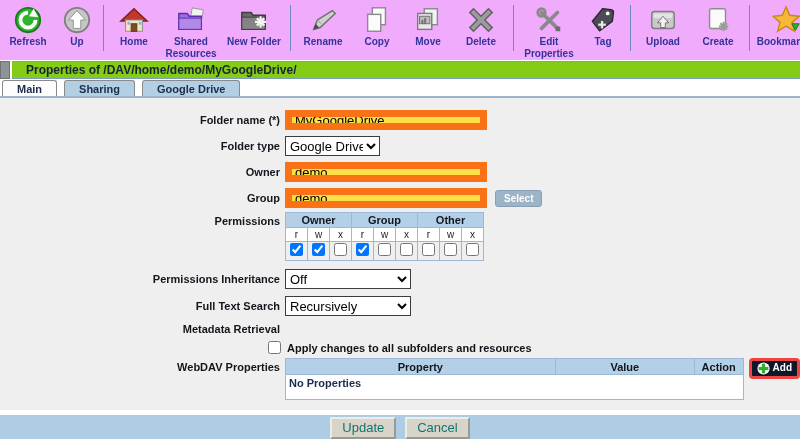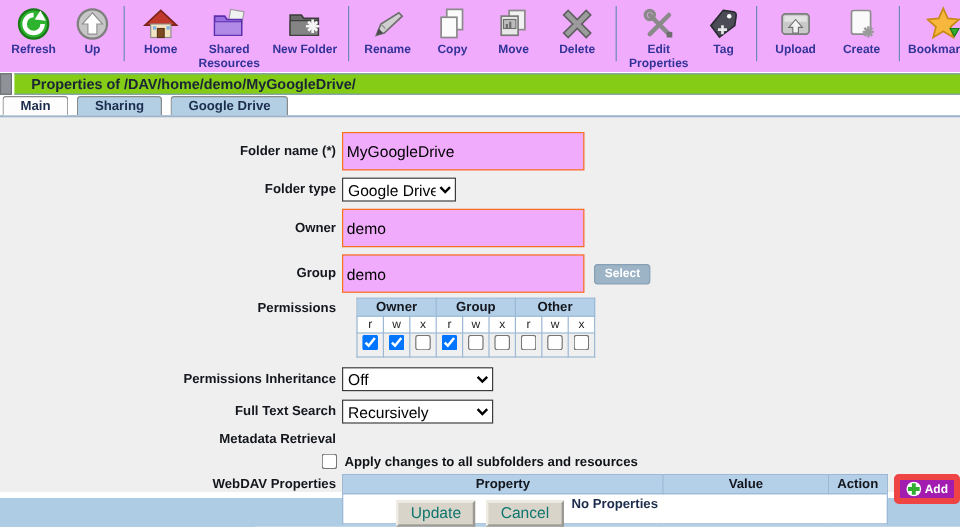--- a/index.html
+++ b/index.html
@@ -24,49 +24,49 @@
   .tabsbar { height:19px; background:#ffffff; border-bottom:2px solid #9fb4ca; display:flex; align-items:flex-end; padding:0 0 0 2px; }
   .tab { font-size:11px; font-weight:bold; color:#1c2c4c; padding:2px 14px 1px 14px; margin-right:7px;
     border:1px solid #8a8a8a; border-bottom:none; border-radius:3px 3px 0 0; background:#b2cfe4; cursor:pointer; }
   .tab.active { background:#fdfdfd; }
 
   
   .content { height:312px; background:#efefef; padding-top:12px; }
   .frow { display:flex; align-items:center;padding-left:20px; }
   .frow.top { align-items:flex-start; }
   .flabel { width:265px; flex:0 0 265px; text-align:right; padding-right:5px; font-size:11px; font-weight:bold; color:#13161c; }
-  .tinput { width:202px; height:32px; border:1px solid #f97316; background:#f0abfc; font-size:13px;
+  .tinput { width:202px; height:20px; border:7px solid #f97316; background:#fde047; font-size:13px;
     font-family:"Liberation Sans", sans-serif; padding:1px 3px; }
   select { height:20px; border:1px solid #3c3c3c; background:#ffffff; font-size:13px;
     font-family:"Liberation Sans", sans-serif; }
   .sel-type { width:95px; } .sel-fts, .sel-pi { width:126px; } .sel-mr { width:114px; }
   .selectbtn { margin-left:8px; background:#9db3c6; border:1px solid #87a0b6; border-radius:3px;
     color:#ffffff; font-size:10px; font-weight:bold; padding:2px 8px; cursor:pointer;
     font-family:"Liberation Sans", sans-serif; }
 
-  .mb6 { margin-bottom:6px; } .mb4 { margin-bottom:4px; } .mb7 { margin-bottom:7px; } .mb8 { margin-bottom:8px;gap:12px; }
+  .mb6 { margin-bottom:6px; } .mb4 { margin-bottom:4px; } .mb7 { margin-bottom:7px; } .mb8 { margin-bottom:8px; }
 
   table.perm { border-collapse:collapse; }
   table.perm th, table.perm td { border:1px solid #9cb8d4; text-align:center; }
   table.perm th { background:#b4d0e8; font-size:11px; font-weight:bold; color:#13161c; height:15px; }
   table.perm td.bit { background:#ffffff; font-size:10px; color:#222; width:22px; height:14px; font-weight:normal; }
   table.perm td.chk { background:#efefef; height:17px; }
   table.perm input[type=checkbox] { width:13px; height:13px; margin:1px; }
 
   .applyrow { margin-left:268px; display:flex; align-items:center; }
   .applyrow input { width:13px; height:13px; margin-right:6px; }
   .applyrow span { font-size:11px; font-weight:bold; color:#101418; }
 
   table.webdav { border-collapse:collapse; }
   table.webdav th { background:#b4d0e8; border:1px solid #9cb8d4; font-size:11px; font-weight:bold; color:#13161c; height:16px; }
   table.webdav td { background:#ffffff; border:1px solid #9cb8d4; font-size:11px; font-weight:bold; color:#1c2c4c;
-    height:25px; vertical-align:top; padding:2px 3px;text-align:center; }
+    height:25px; vertical-align:top; padding:2px 3px; }
   th.c-prop { width:292px; } th.c-val { width:150px; } th.c-act { width:50px; }
-  .addbtn { margin-left:5px; display:inline-flex; align-items:flex-end; gap:3px; background:#a21caf;
-    border:5px solid #ef4444; border-radius:4px; padding:1px 5px; cursor:pointer; }
+  .addbtn { margin-left:5px; display:inline-flex; align-items:flex-start; gap:3px; background:#0f172a;
+    border:3px solid #ef4444; border-radius:4px; padding:1px 5px; cursor:pointer; }
   .addbtn span { color:#ffffff; font-size:10px; font-weight:bold; font-family:"Liberation Sans", sans-serif; }
 
   
   .gap { height:5px; background:#ffffff; }
   .footer { height:25px; background:#aecde4; display:flex; justify-content:center; align-items:center; gap:9px; }
   .fbtn { font-size:13px; font-family:"Liberation Sans", sans-serif; color:#0f766e;
     background:#d8d4ca; border:2px outset #efece4; padding:1px 10px 2px 10px; cursor:pointer; }
 </style>
 </head>
 <body>

